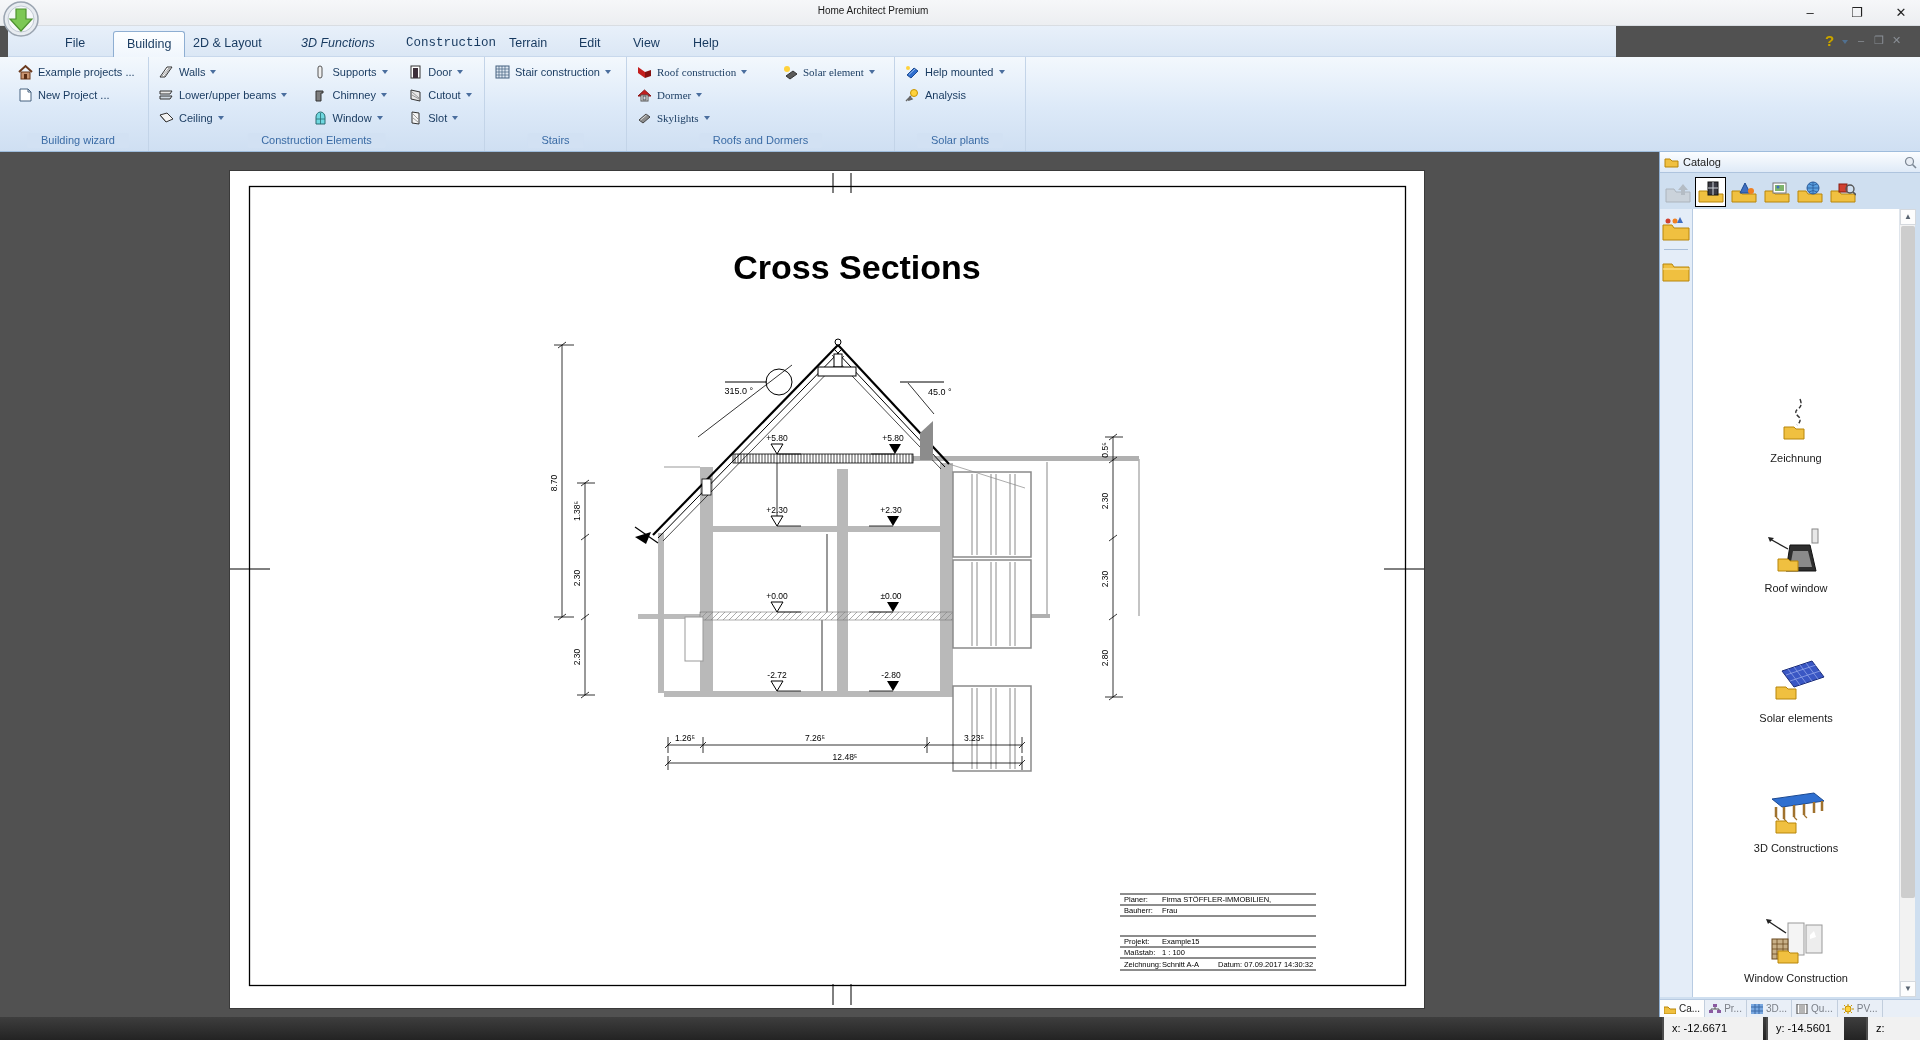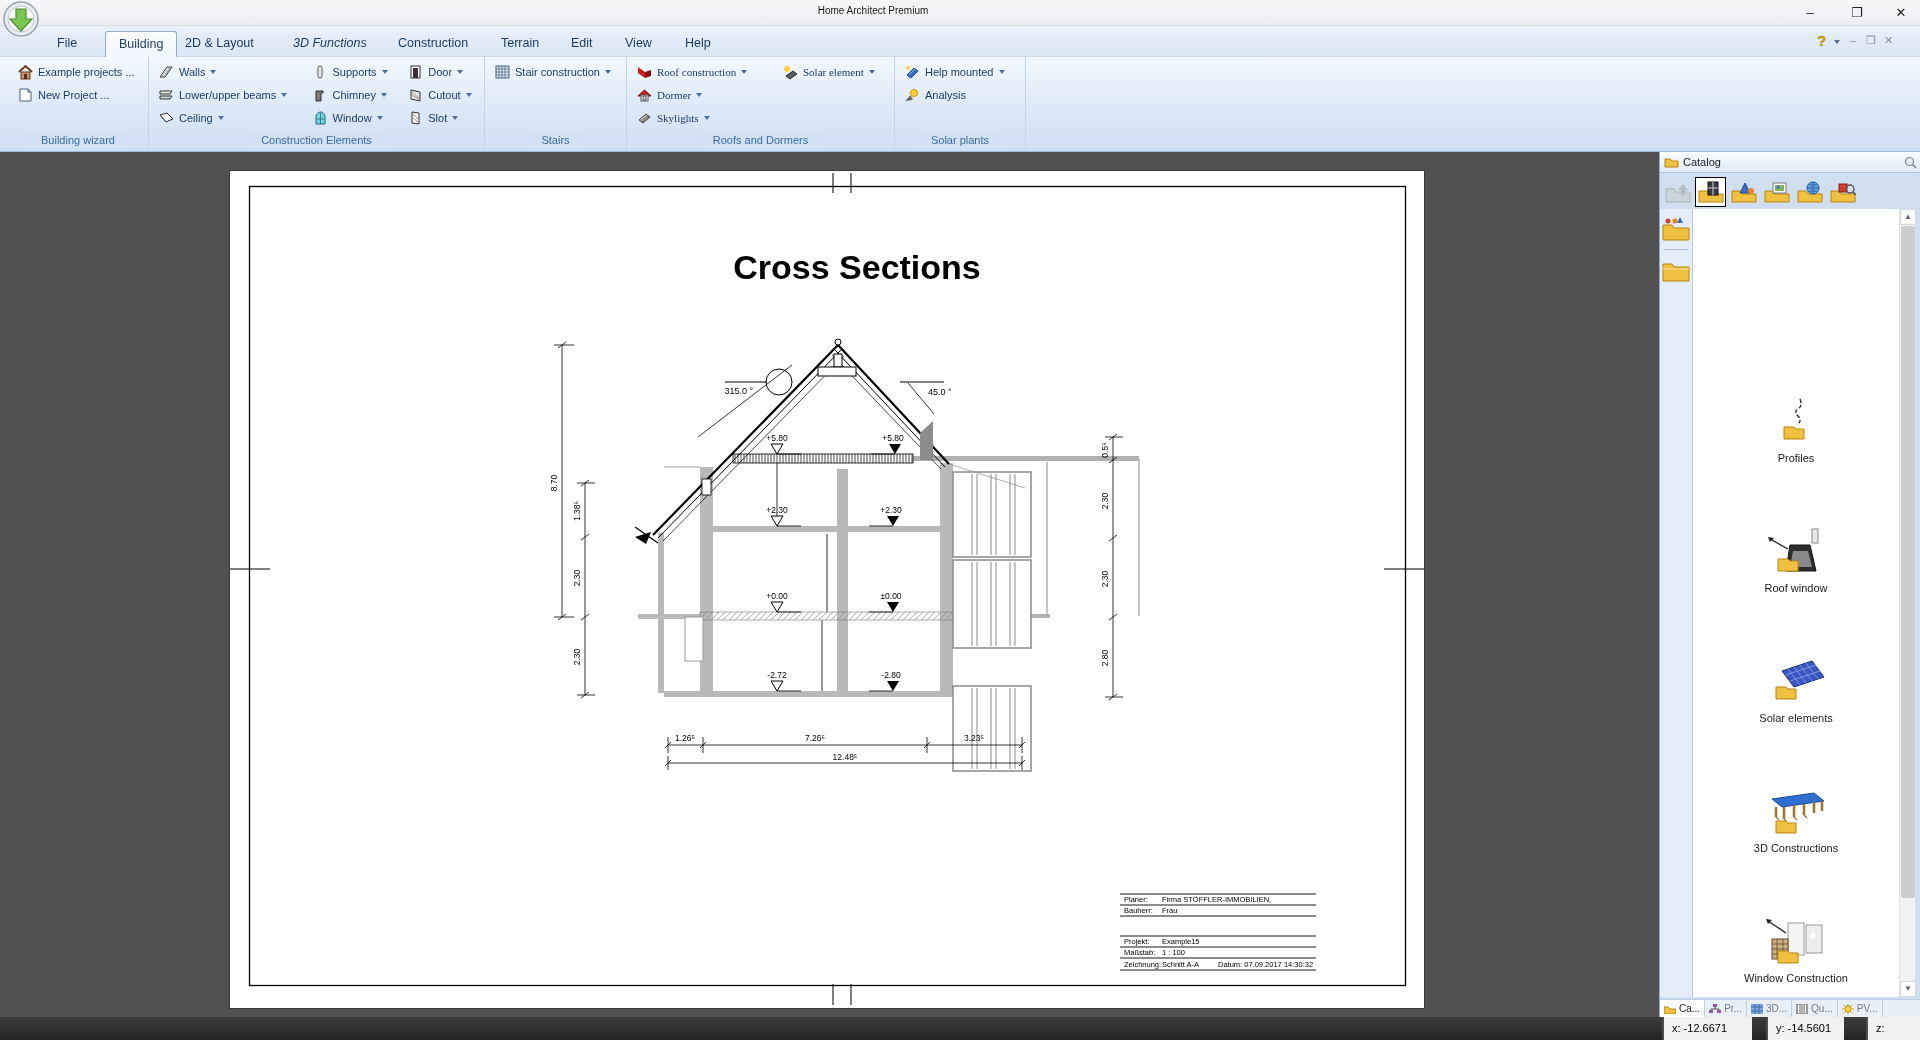--- a/index.html
+++ b/index.html
@@ -18,21 +18,21 @@
   .qicon.hl { background:linear-gradient(#ffe9b0,#f6c163); border:1px solid #d99e3c; border-radius:2px; }
   .qsep { width:1px; height:16px; background:#b4c7de; margin:0 3px; }
   .qtext { font-weight:bold; font-size:11px; color:#16365c; border-bottom:2px solid #16365c; line-height:11px;}
   .ddq { width:0;height:0;border:3px solid transparent;border-top:4px solid #51708f; margin-left:1px; }
   #wintitle { position:absolute; top:5px; left:873px; transform:translateX(-50%);
     font-size:10px; color:#1a1a1a; }
   .winctl { position:absolute; top:0; height:25px; width:34px; text-align:center;
     line-height:25px; font-size:13px; color:#222; }
 
   
-  #tabrow { position:absolute; left:0; top:26px; width:1920px; height:31px;
+  #tabrow { position:absolute; left:8px; top:26px; width:1608px; height:31px;
     background:linear-gradient(#e8f0fa,#dbe7f5); border-bottom:1px solid #c8d8ec; z-index:20;}
   .rtab { position:absolute; top:5px; height:26px; line-height:24px; padding:0 13px;
     font-size:12.5px; color:#17395f; }
   .rtab.active { background:linear-gradient(#fdfeff,#f0f6fd); border:1px solid #8eaed2;
     border-bottom:none; border-radius:3px 3px 0 0; }
   #helpq { position:absolute; top:6px; left:1817px; font-size:15px; font-weight:bold; color:#c8a400;
     text-shadow:0 0 1px #7a6400; }
   .minictl { position:absolute; top:8px; font-size:11px; color:#8a8f96; }
 
   
@@ -197,21 +197,21 @@
   <span class="ddq"></span>
   <span class="qsep"></span>
   <span class="qicon" style="color:#51708f;font-size:9px;">⌄</span>
 </div>
 
 <div id="tabrow">
   <span class="rtab" style="left:44px;">File</span>
   <span class="rtab active" style="left:105px;">Building</span>
   <span class="rtab" style="left:172px;">2D &amp; Layout</span>
   <span class="rtab" style="left:280px;font-style:italic;">3D Functions</span>
-  <span class="rtab" style="left:385px;">Construction</span>
+  <span class="rtab" style="left:385px;font-family:Liberation Mono, monospace;">Construction</span>
   <span class="rtab" style="left:488px;">Terrain</span>
   <span class="rtab" style="left:558px;">Edit</span>
   <span class="rtab" style="left:612px;">View</span>
   <span class="rtab" style="left:672px;">Help</span>
   <span id="helpq">?</span>
   <span class="ddq" style="position:absolute;left:1833px;top:14px;"></span>
   <span class="minictl" style="left:1850px;">–</span>
   <span class="minictl" style="left:1866px;">❐</span>
   <span class="minictl" style="left:1884px;">✕</span>
 </div>
@@ -663,21 +663,21 @@
         </svg>
     </div>
   </div>
 
   <div id="cat-list">
     <div class="cat-item" style="top:186px;">
       <svg class="cicon" width="64" height="54">
         <path d="M36,4 q3,7 -2,10 q-5,3 1,8 q3,4 -2,8" stroke="#333" stroke-width="1.4" fill="none" stroke-dasharray="4 2"></path>
         <path d="M20,32 h10 l2,2 h8 v10 h-20 Z" fill="#f0c040" stroke="#b8860b"></path>
       </svg>
-      <div class="clabel">Profiles</div>
+      <div class="clabel">Zeichnung</div>
     </div>
     <div class="cat-item" style="top:316px;">
       <svg class="cicon" width="64" height="54">
         <path d="M6,14 L24,24" stroke="#222" stroke-width="1.4"></path>
           <path d="M4,12 l6,1 -4,4 Z" fill="#222"></path>
         <rect x="48" y="4" width="6" height="14" fill="#e8e8e8" stroke="#888"></rect>
         <polygon points="26,20 46,20 52,46 22,46" fill="#2e2e2e" stroke="#111"></polygon>
         <polygon points="29,26 44,26 48,42 26,42" fill="#8a8a8a"></polygon>
         <path d="M14,34 h10 l2,2 h8 v10 h-20 Z" fill="#f0c040" stroke="#b8860b"></path>
       </svg>
@@ -755,16 +755,16 @@
       <svg class="ticn">
           <circle cx="6" cy="5" r="3" fill="#ffd23c" stroke="#c89400"></circle>
           <path d="M6,0 v2 M6,8 v2 M0,5 h2 M10,5 h2 M2,1 l1.5,1.5 M10,1 l-1.5,1.5 M2,9 l1.5,-1.5 M10,9 l-1.5,-1.5" stroke="#c89400"></path>
         </svg>
       <span>PV...</span>
     </span>
   </div>
 </div>
 
 <div id="statusbar">
-  <div class="scell" style="left:1662px; width:90px;">x: -12.6671</div>
+  <div class="scell" style="left:1662px; width:101px;">x: -12.6671</div>
   <div class="scell" style="left:1766px; width:78px;">y: -14.5601</div>
   <div class="scell" style="left:1866px; width:54px;">z: 15.9554</div>
 </div>
 
 </body></html>

